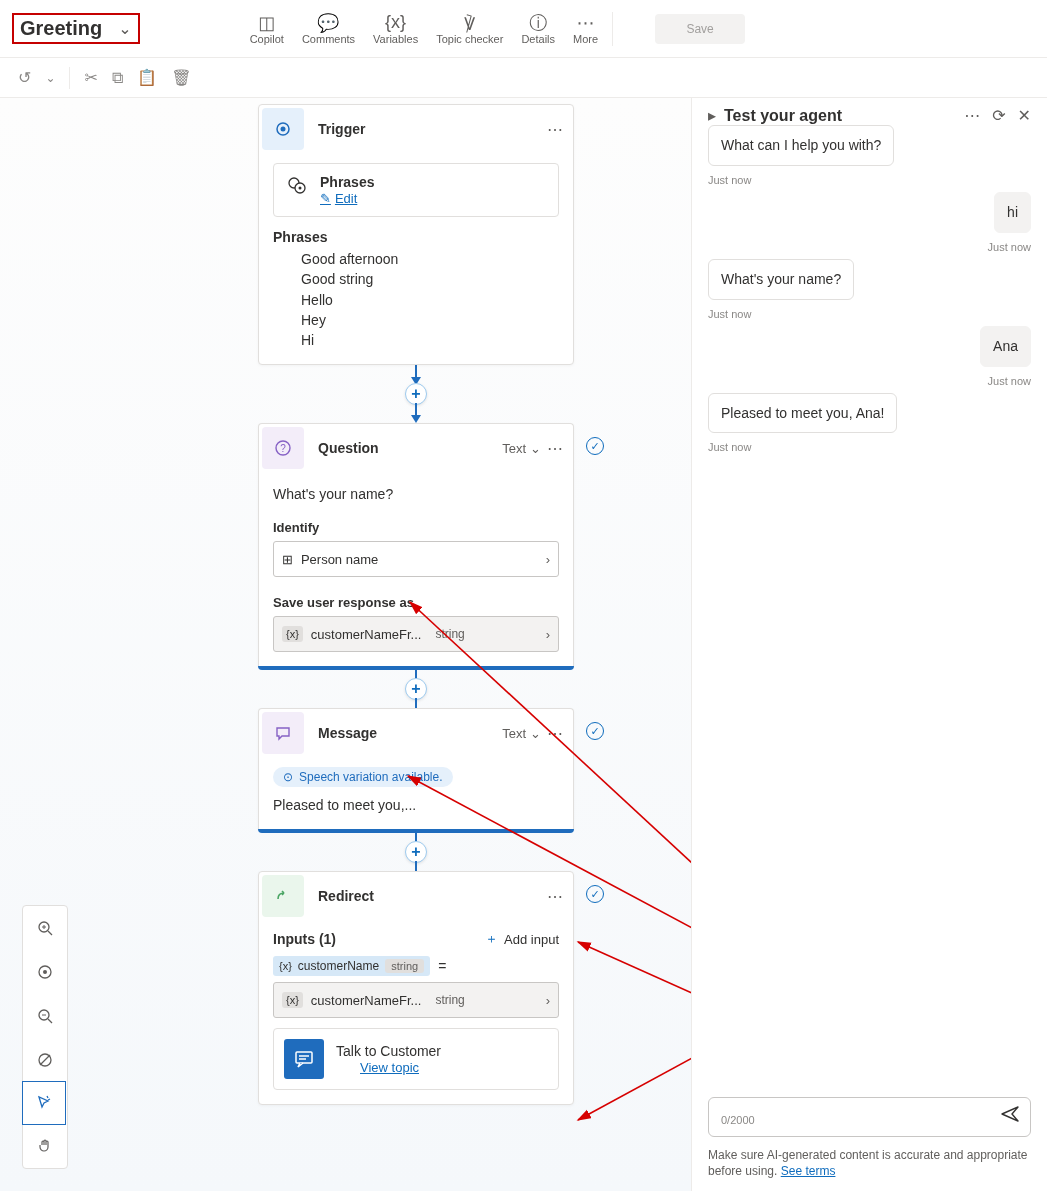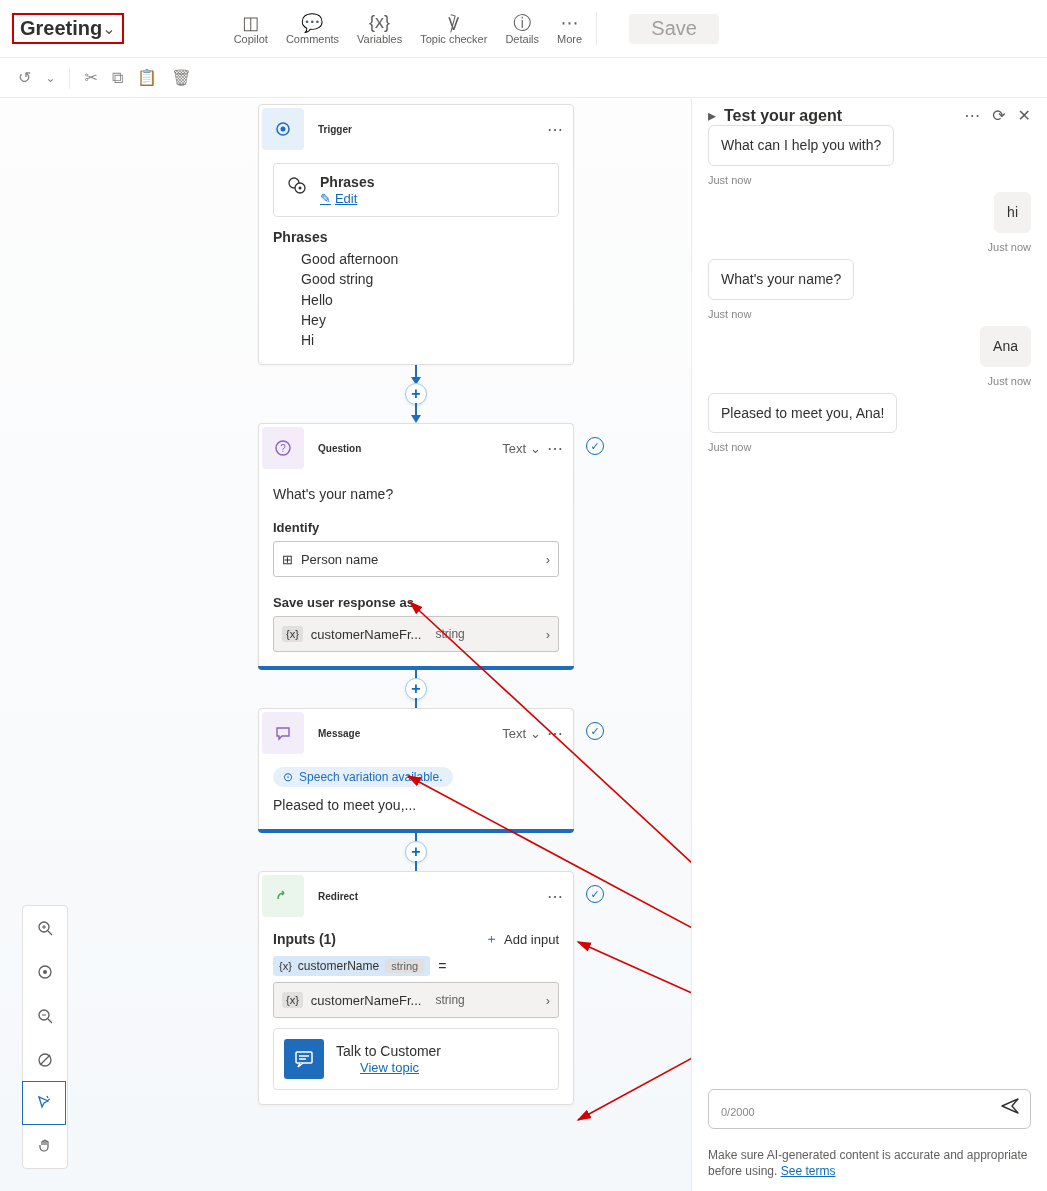--- a/index.html
+++ b/index.html
@@ -1,38 +1,38 @@
 <!DOCTYPE html>
 <html><head>
 <meta charset="utf-8">
 <style>
 * { box-sizing: border-box; margin: 0; padding: 0; font-family: "Segoe UI", Arial, sans-serif; }
 body { background: #fff; color: #323130; width: 1047px; height:1191px; overflow:hidden;}
 .app { display: flex; flex-direction: column; height: 100%; }
 .topbar { display: flex; align-items: center; height: 58px; border-bottom: 1px solid #edebe9; padding: 0 12px; }
-.topic-name-wrap{border:2px solid #c50000;padding:2px 6px;display:flex;align-items:center;gap:0;}
+.topic-name-wrap{border:2px solid #c50000;padding:2px 6px;display:flex;align-items:center;gap:16px;}
 .topic-name{font-weight:700;font-size:20px;}
 .tb-tools{display:flex;gap:18px;margin-left:110px;}
 .tb-tool{display:flex;flex-direction:column;align-items:center;font-size:11px;color:#605e5c;cursor:pointer;}
 .tb-tool .ic{font-size:18px;height:20px;display:flex;align-items:center;justify-content:center;}
-.save-btn{margin-left:18px;background:#f3f2f1;color:#a19f9d;border:none;border-radius:4px;width:90px;height:30px;font-size:20px;}
+.save-btn{margin-left:28px;background:#f3f2f1;color:#a19f9d;border:none;border-radius:4px;width:90px;height:30px;font-size:12px;}
 .pipe{border-left:1px solid #edebe9;height:34px;margin:0 14px;}
 .toolbar2{display:flex;align-items:center;height:40px;border-bottom:1px solid #edebe9;padding:0 18px;gap:14px;color:#8a8886;}
 .toolbar2 .ic{font-size:16px;cursor:pointer;}
 .divider-v{border-left:1px solid #edebe9;height:22px;}
 .main{flex:1;display:flex;min-height:0;}
 .canvas{flex:1;background:linear-gradient(180deg,#fdfdfd 0%,#f5f8fb 100%);position:relative;overflow:hidden;border-right:1px solid #edebe9;}
 .flow{position:absolute;left:258px;top:6px;width:316px;}
 .node{background:#fff;border:1px solid #e1dfdd;border-radius:4px;margin-bottom:0;box-shadow:0 1px 3px rgba(0,0,0,0.04);}
 .node-head{display:flex;align-items:center;height:48px;}
 .node-icon{width:42px;height:42px;margin:3px 0 3px 3px;border-radius:4px;display:flex;align-items:center;justify-content:center;}
 .ic-bg-blue{background:#e5f0fb;}
 .ic-bg-purple{background:#f3edf9;}
 .ic-bg-green{background:#eaf6ec;}
-.node-title{font-weight:600;font-size:10px;margin-left:14px;flex:1;}
+.node-title{font-weight:600;font-size:14px;margin-left:14px;flex:1;}
 .node-head .more{margin-right:10px;color:#605e5c;cursor:pointer;}
 .type-pill{font-size:13px;color:#605e5c;margin-right:6px;display:flex;align-items:center;gap:4px;}
 .node-body{padding:10px 14px 14px 14px;font-size:14px;}
 .subcard{border:1px solid #e1dfdd;border-radius:4px;padding:10px 12px;display:flex;gap:12px;align-items:flex-start;margin-bottom:12px;}
 .subcard-title{font-weight:600;font-size:14px;}
 .edit-link{color:#0f6cbd;text-decoration:underline;font-size:13px;display:inline-flex;align-items:center;gap:4px;}
 .phr-head{font-weight:600;margin:6px 0 4px 0;}
 .phr-list div{line-height:1.45;margin-left:28px;}
 .connector{display:flex;flex-direction:column;align-items:center;}
 .line{width:2px;background:#1f6cbd;height:14px;}
@@ -66,21 +66,21 @@
 .msg{max-width:260px;border:1px solid #e1dfdd;border-radius:6px;padding:10px 12px;font-size:14px;line-height:1.35;}
 .bot{background:#fff;align-self:flex-start;}
 .user{background:#f3f2f1;align-self:flex-end;border-color:#f3f2f1;}
 .ts{font-size:11px;color:#8a8886;margin-top:2px;}
 .ts-l{align-self:flex-start;}
 .ts-r{align-self:flex-end;}
 .compose{border:1px solid #c8c6c4;border-radius:6px;padding:10px 12px;position:relative;}
 .compose-ph{color:#717171;font-size:14px;line-height:1.35;min-height:38px;}
 .count{font-size:11px;color:#8a8886;margin-top:6px;}
 .send{position:absolute;right:10px;bottom:8px;color:#323130;}
-.disclaimer{font-size:12px;color:#605e5c;margin-top:18px;line-height:1.35;}
+.disclaimer{font-size:12px;color:#605e5c;margin-top:10px;line-height:1.35;}
 .disclaimer a{color:#0f6cbd;text-decoration:underline;}
 .arrow-svg{position:absolute;left:0;top:0;pointer-events:none;}
 svg{overflow:visible;}
 </style>
 </head>
 <body>
 
 <div class="app">
 
   <div class="topbar">

